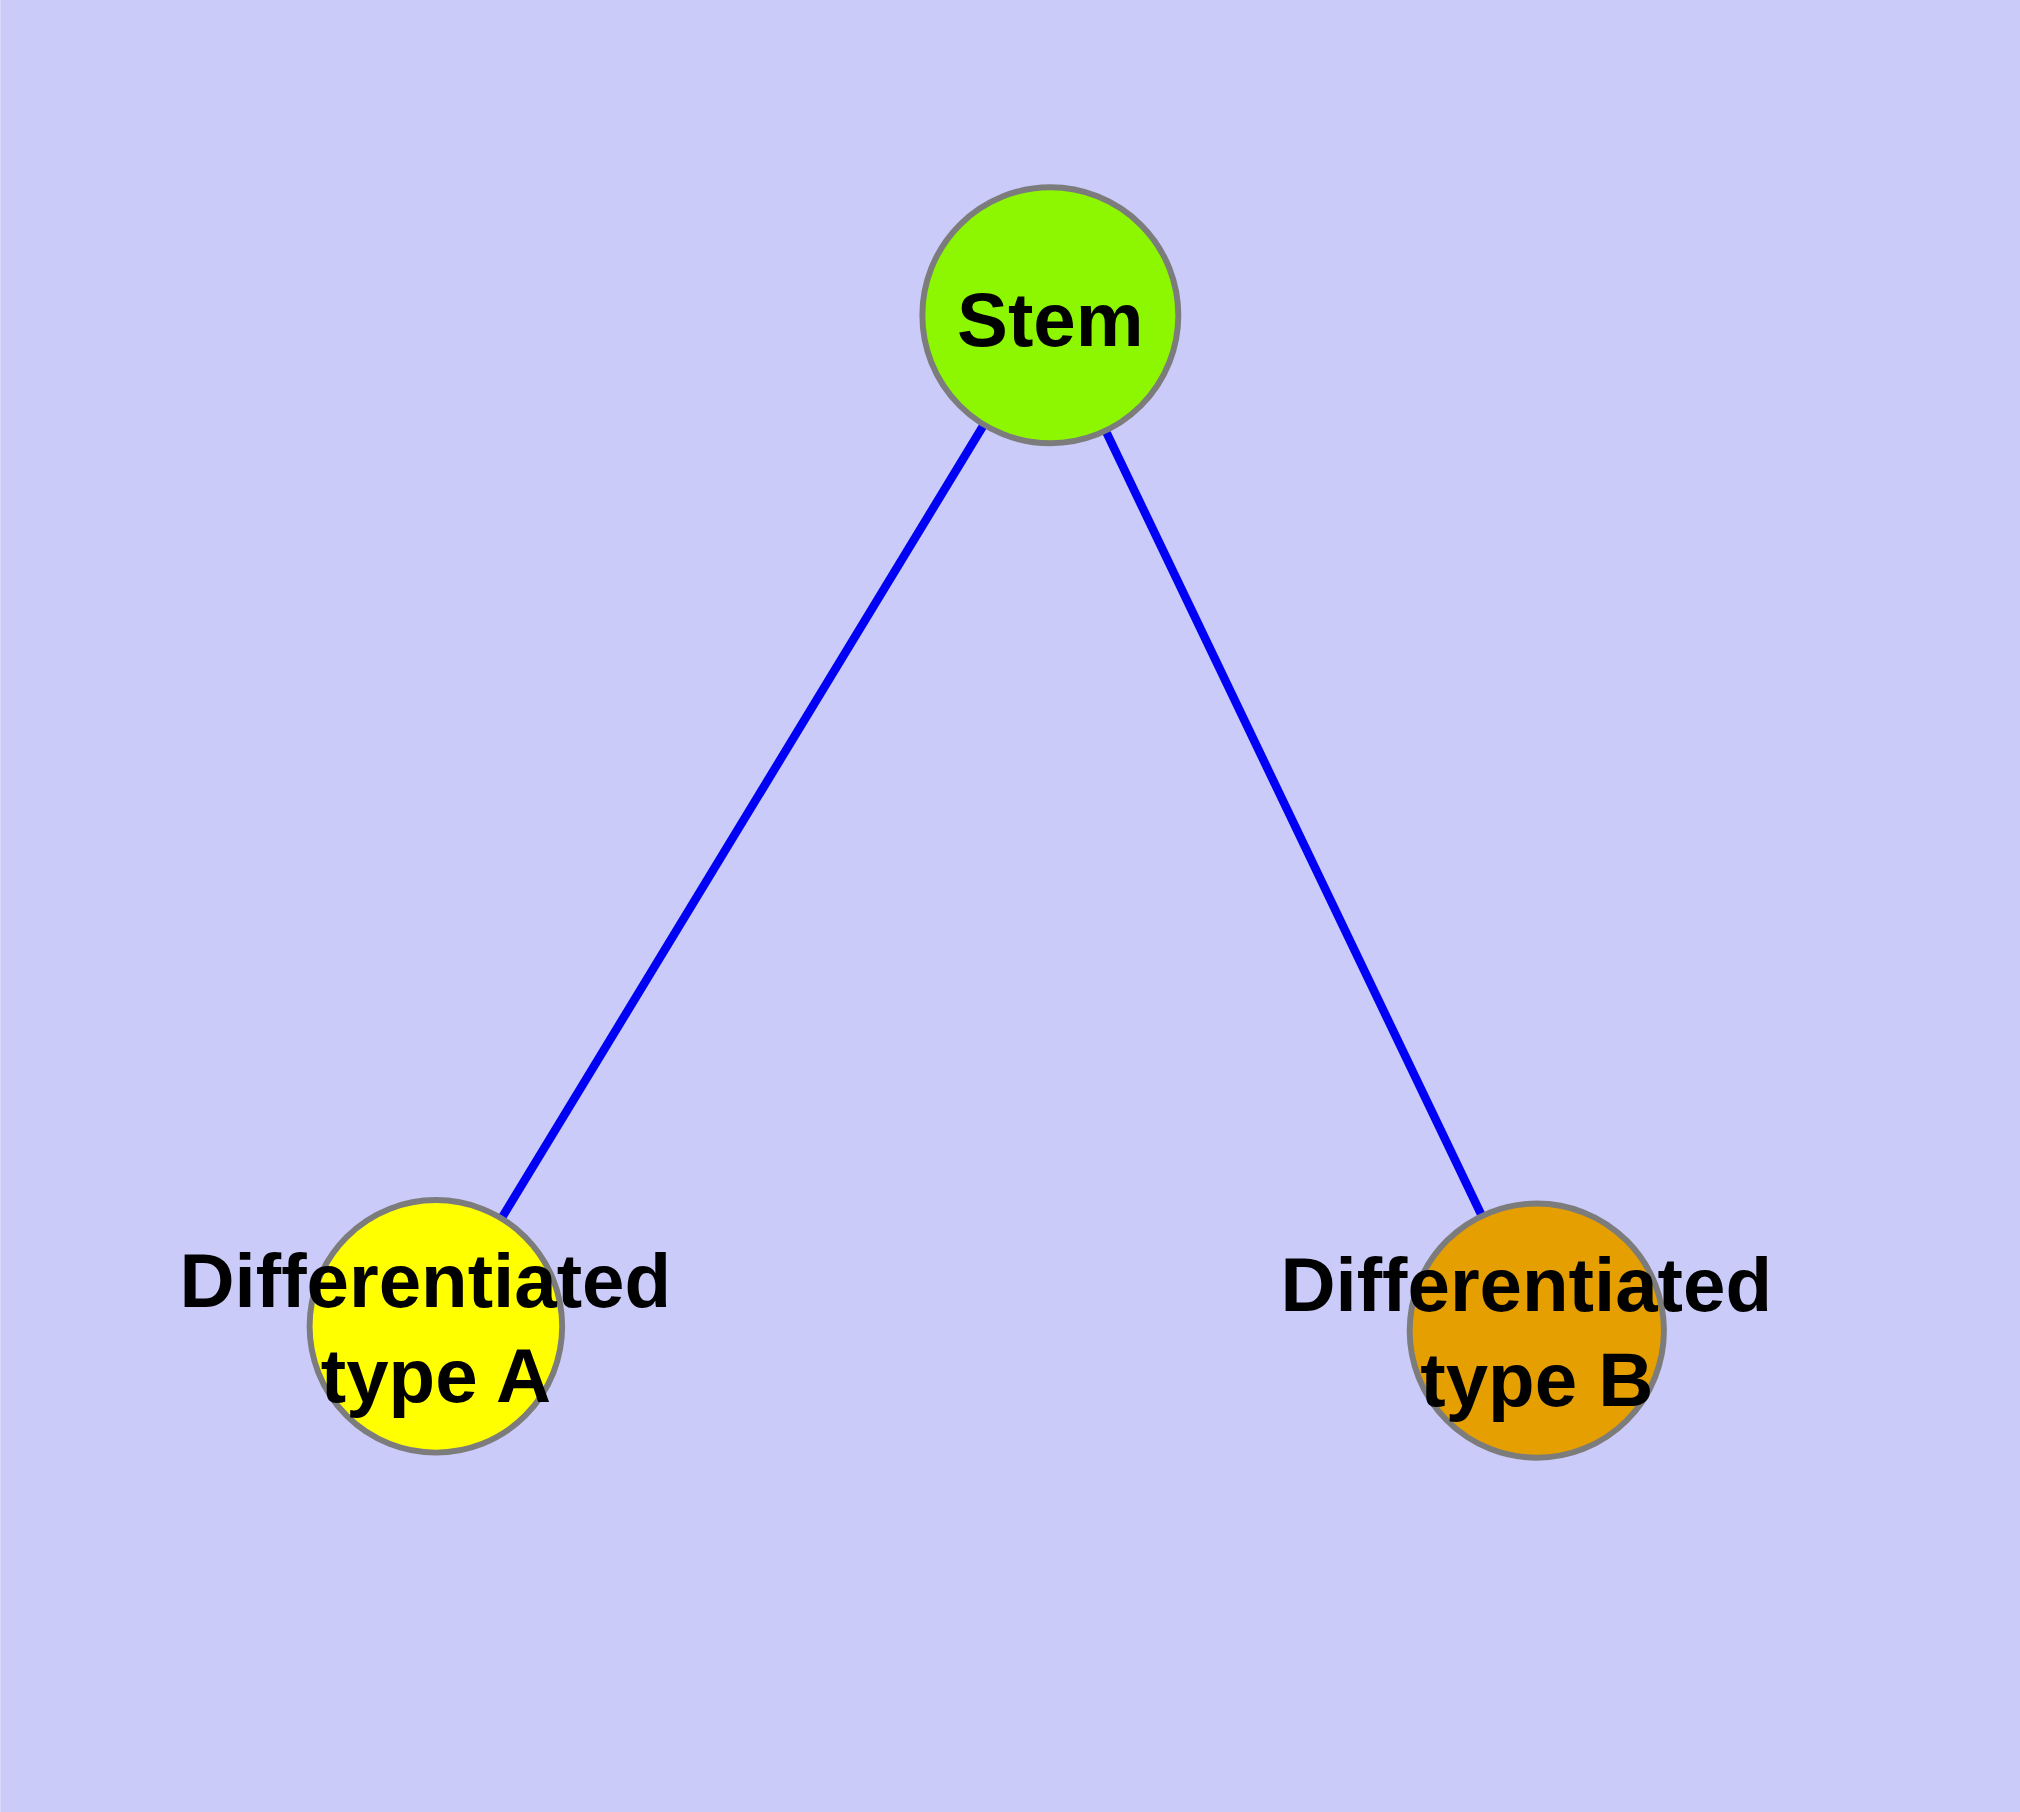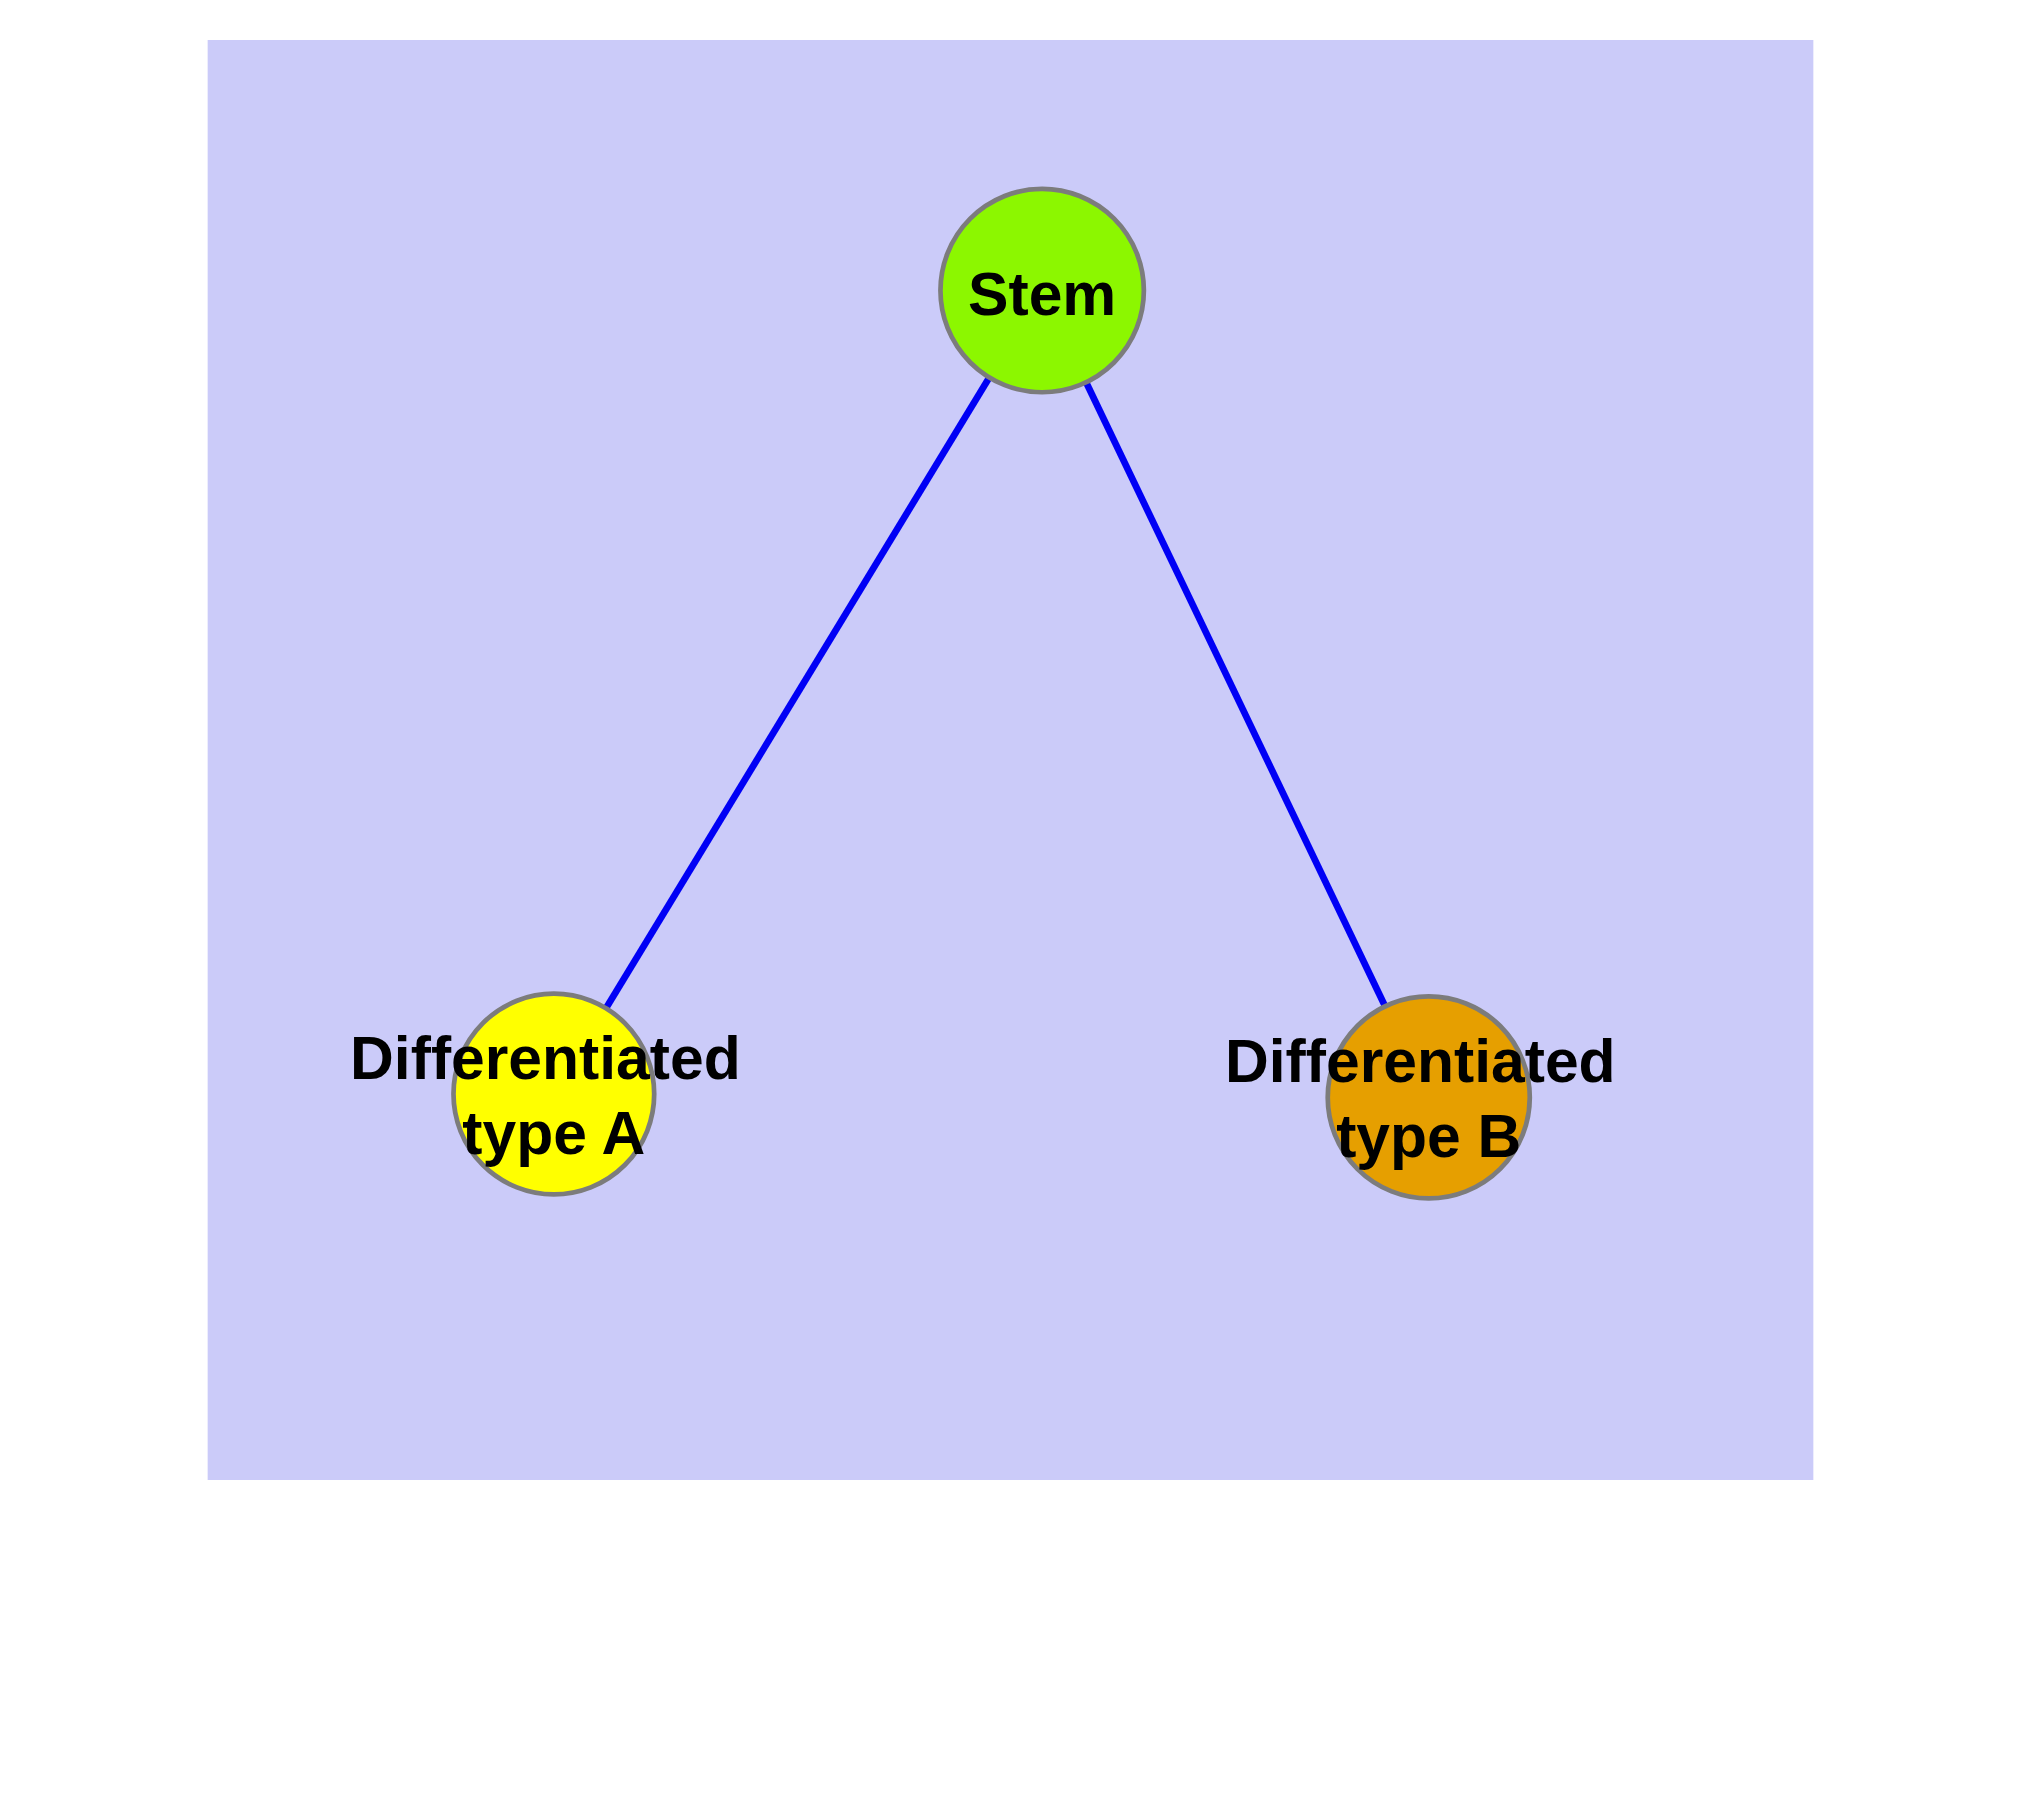--- a/index.html
+++ b/index.html
@@ -2,23 +2,22 @@
 <html style="font-size:13.6px"><head>
 <meta charset="utf-8">
 <style>
   html, body {
     margin: 0;
     padding: 0;
   }
   .canvas {
     position: relative;
     width: 2021px;
-    height: 1440px;
+    height: 1812px;
     overflow: hidden;
-    margin-top: 40px;
   }
   .canvas svg {
     display: block;
     width: 100%;
     height: 100%;
   }
   .edge {
     stroke-width: 10;
     fill: none;
   }

